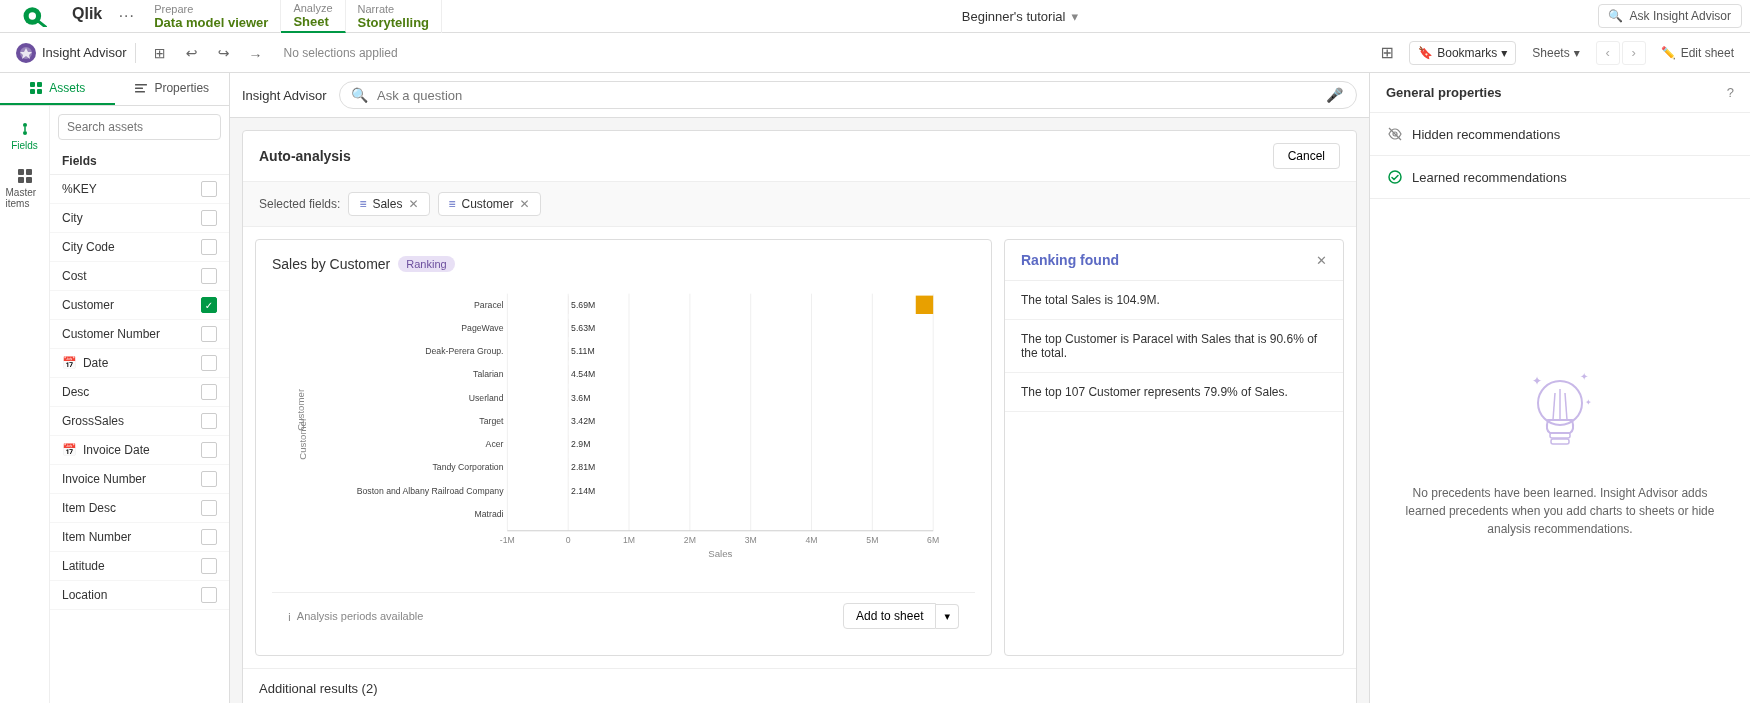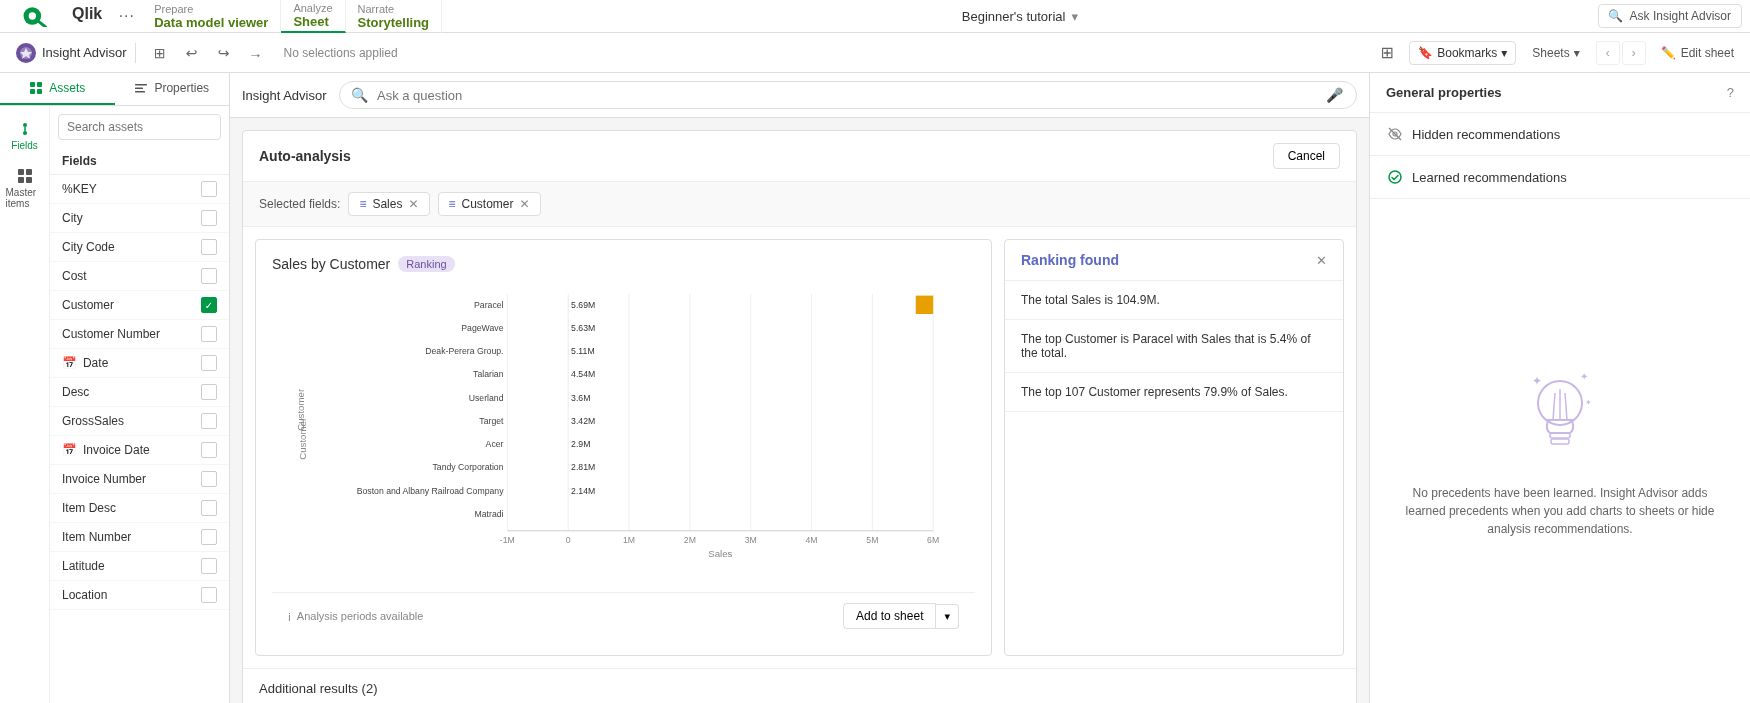--- a/index.html
+++ b/index.html
@@ -511,21 +511,21 @@
             </div>
           </div>
 
           <div class="insights-panel">
             <div class="insights-header">
               <span class="insights-title">Ranking found</span>
               <span class="insights-close">✕</span>
             </div>
             <div id="insights-list">
                 <div class="insight-item">The total Sales is 104.9M.</div>
-                <div class="insight-item">The top Customer is Paracel with Sales that is 5.4% of the total.</div>
+                <div class="insight-item">The top Customer is Paracel with Sales that is 90.6% of the total.</div>
                 <div class="insight-item">The top 107 Customer represents 79.9% of Sales.</div>
               </div>
           </div>
         </div>
 
         <div class="additional-results">Additional results (2)</div>
       </div>
     </div>
   </div>
 

